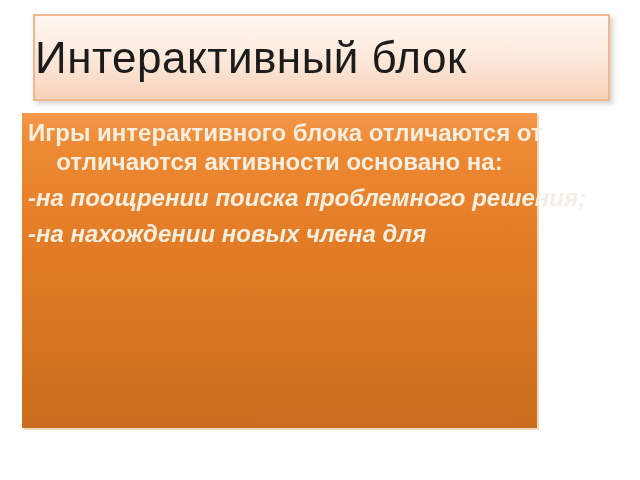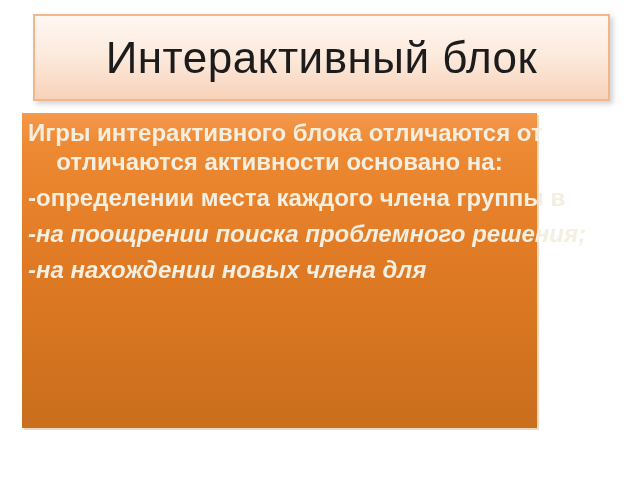--- a/index.html
+++ b/index.html
@@ -19,21 +19,21 @@
     position: absolute;
     left: 33px;
     top: 14px;
     width: 577px;
     height: 87px;
     border: 2px solid #F0B78C;
     background: linear-gradient(180deg, #FEF7F2 0%, #FCE9DB 50%, #F8D2BA 100%);
     box-shadow: 3px 3px 5px rgba(125, 125, 125, 0.35);
     display: flex;
     align-items: center;
-    justify-content: center;
+    justify-content: flex-start;
   }
   .title-text {
     font-size: 44px;
     font-weight: 400;
     color: #1c1c1c;
     letter-spacing: 0.5px;
     white-space: nowrap;
   }
   .content-box {
     position: absolute;
@@ -65,21 +65,20 @@
   </div>
 
   <div class="content-box">
 
     <div class="para center">
       <div class="text-line">Игры интерактивного блока отличаются от</div>
       <div class="text-line">отличаются активности основано на:</div>
     </div>
 
     <div class="para center">
-      <div class="text-line">-определении места каждого члена группы в</div>
     </div>
 
     <div class="para left">
       <div class="text-line">-на поощрении поиска проблемного решения;</div>
     </div>
 
     <div class="para left">
       <div class="text-line">-на нахождении новых члена для</div>
     </div>
 

